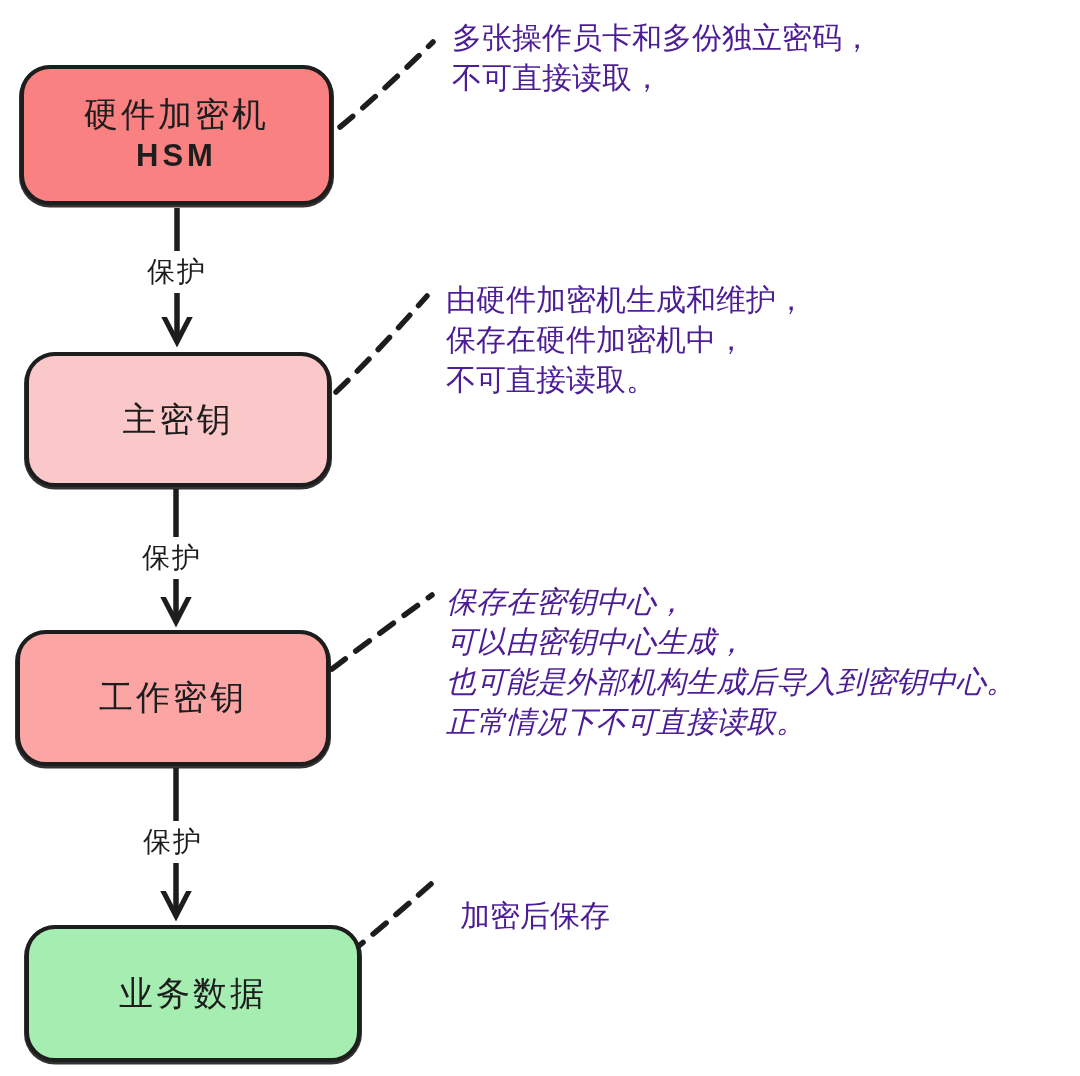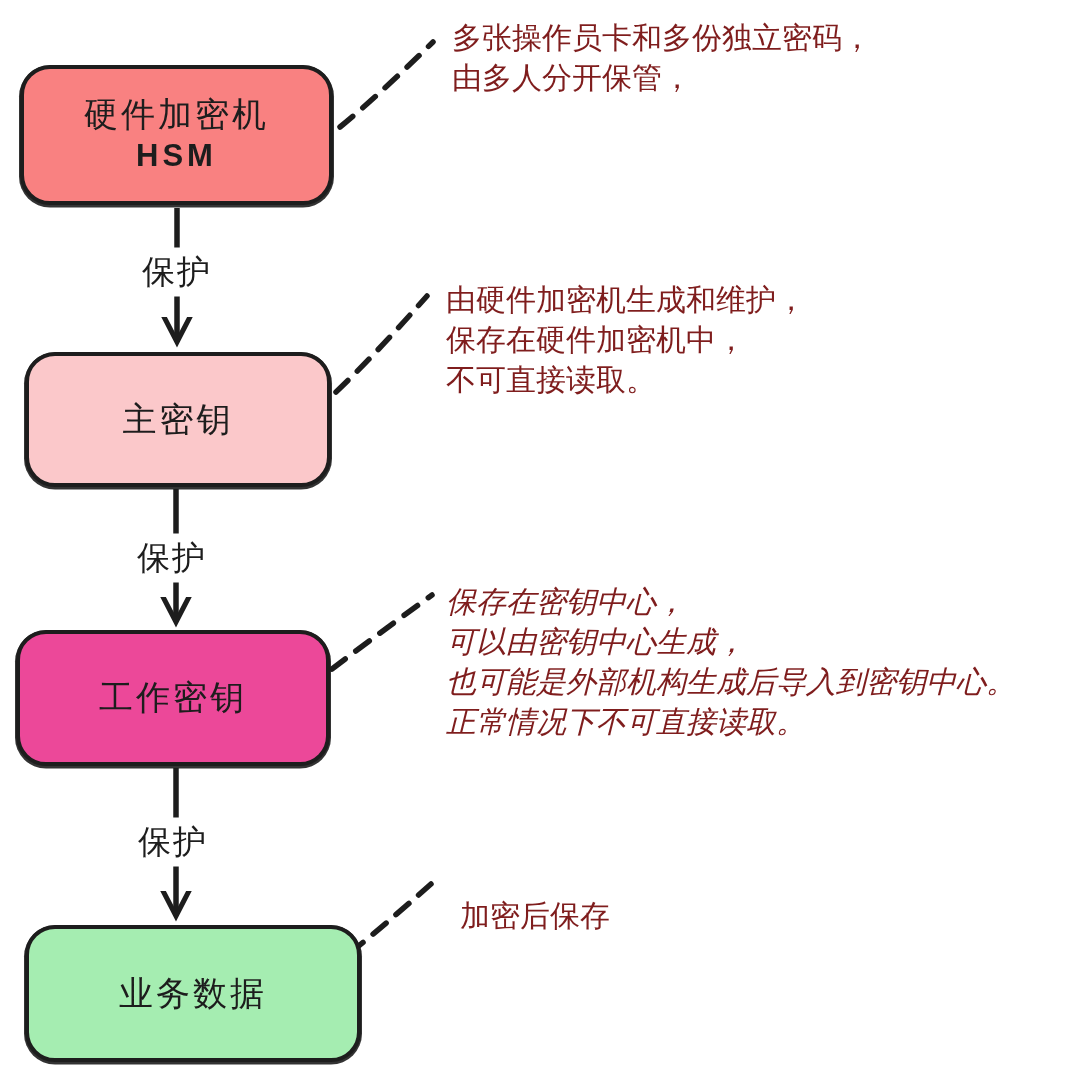--- a/index.html
+++ b/index.html
@@ -40,32 +40,32 @@
   .node-sublabel {
     font-size: 31px;
     font-weight: 700;
     letter-spacing: 4px;
     color: var(--ink);
     text-align: center;
   }
   .edge-label {
     position: absolute;
     transform: translate(-50%, -50%);
-    font-size: 33px;
+    font-size: 28px;
     letter-spacing: 2px;
     background: #ffffff;
     padding: 2px 4px;
     color: var(--ink);
     white-space: nowrap;
   }
   .annotation {
     position: absolute;
     font-size: 30px;
     line-height: 40px;
-    color: #7f1d1d;
+    color: #4c1d95;
     white-space: nowrap;
   }
 </style>
 </head>
 <body>
 
 <div class="canvas">
 
   <svg class="connectors" viewBox="0 0 1080 1076" xmlns="http://www.w3.org/2000/svg">
     <defs>
@@ -86,35 +86,35 @@
 
   <div class="node" style="left: 20px; top: 65px; width: 313px; height: 140px; background-color: rgb(249, 129, 129);">
     <div class="node-label">硬件加密机</div>
     <div class="node-sublabel">HSM</div>
   </div>
 
   <div class="node" style="left: 25px; top: 352px; width: 306px; height: 135px; background-color: rgb(251, 200, 202);">
     <div class="node-label">主密钥</div>
   </div>
 
-  <div class="node" style="left: 16px; top: 630px; width: 314px; height: 136px; background-color: #ec4899;">
+  <div class="node" style="left: 16px; top: 630px; width: 314px; height: 136px; background-color: #fca5a5;">
     <div class="node-label">工作密钥</div>
   </div>
 
   <div class="node" style="left: 25px; top: 925px; width: 336px; height: 137px; background-color: rgb(165, 237, 177);">
     <div class="node-label">业务数据</div>
   </div>
 
   <div class="edge-label" style="left:177px; top:272px;">保护</div>
   <div class="edge-label" style="left:172px; top:558px;">保护</div>
   <div class="edge-label" style="left:173px; top:842px;">保护</div>
 
   <div class="annotation" style="left:452px; top:18px;">
     <div>多张操作员卡和多份独立密码，</div>
-    <div>由多人分开保管，</div>
+    <div>不可直接读取，</div>
   </div>
 
   <div class="annotation" style="left:434px; top:280px;margin-left:12px;">
     <div>由硬件加密机生成和维护，</div>
     <div>保存在硬件加密机中，</div>
     <div>不可直接读取。</div>
   </div>
 
   <div class="annotation" style="left:446px; top:582px;font-style:italic;">
     <div>保存在密钥中心，</div>

